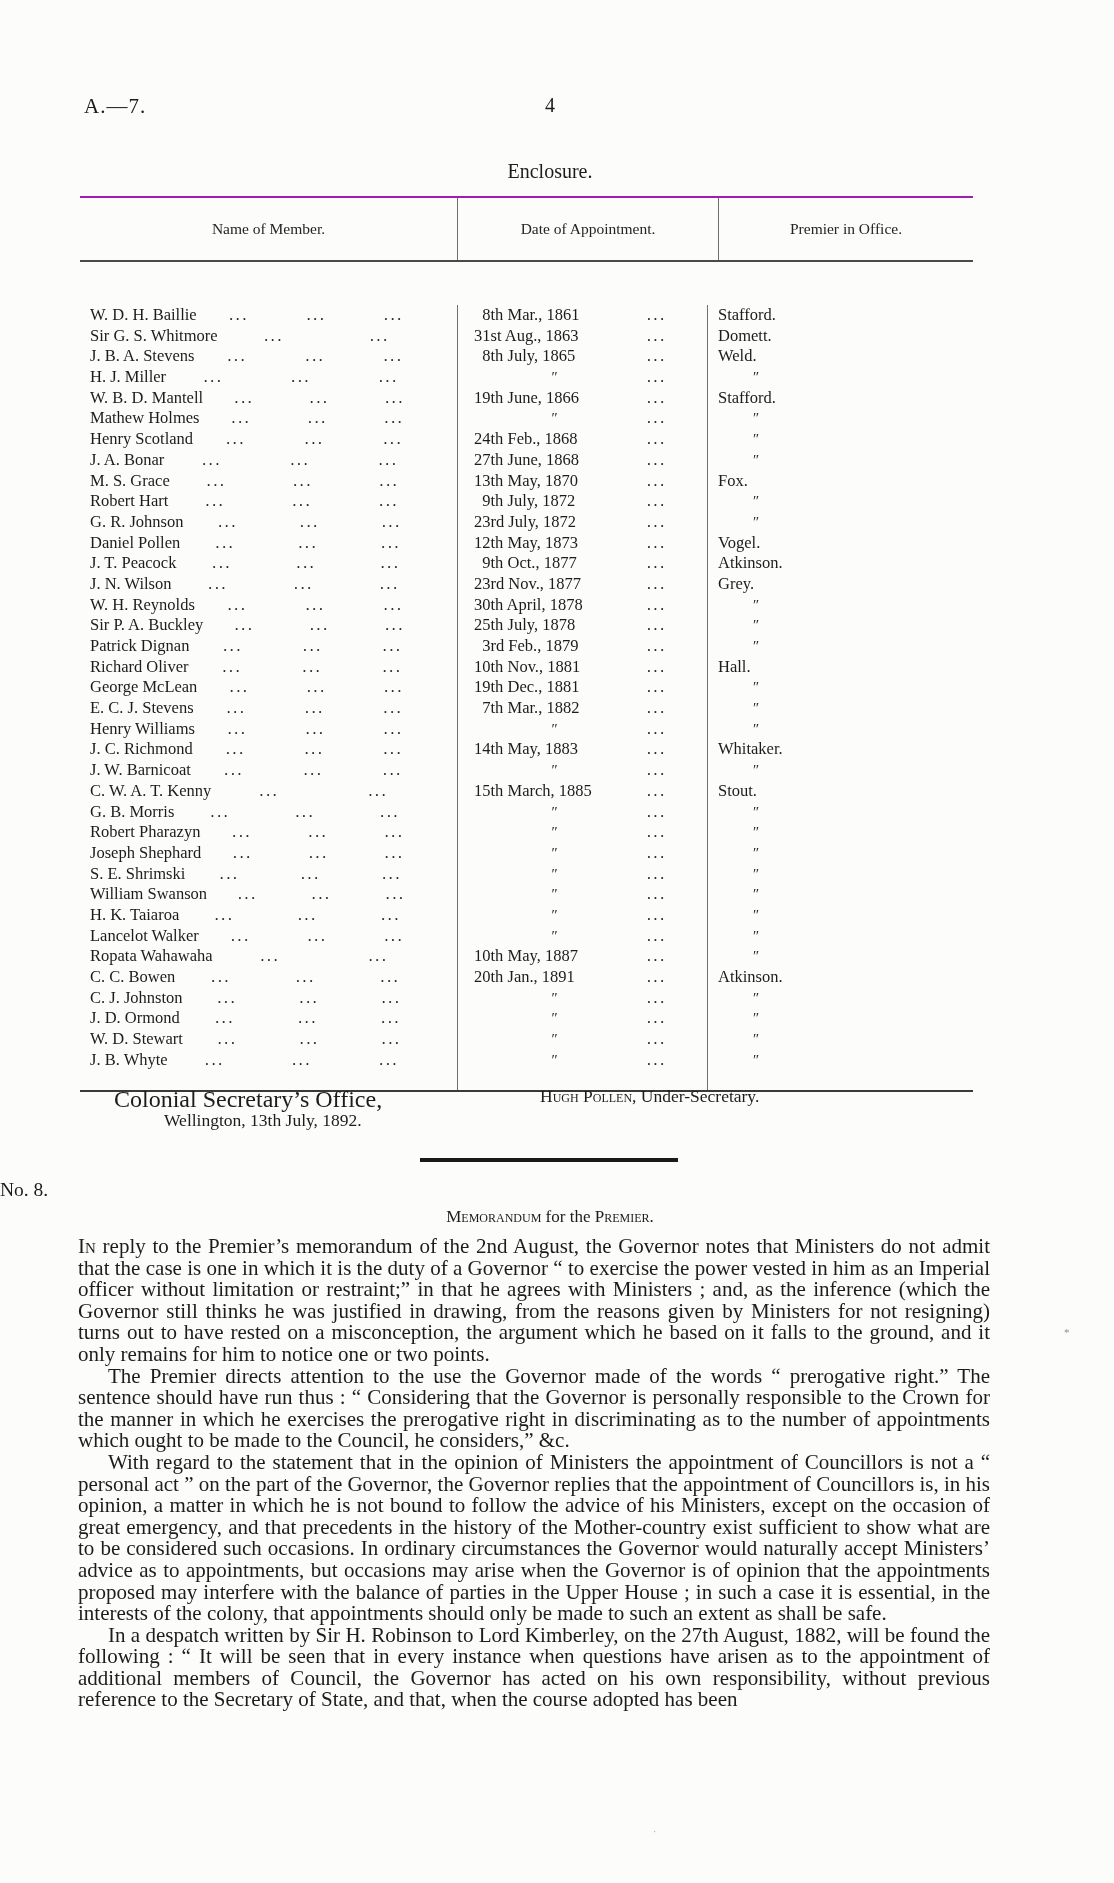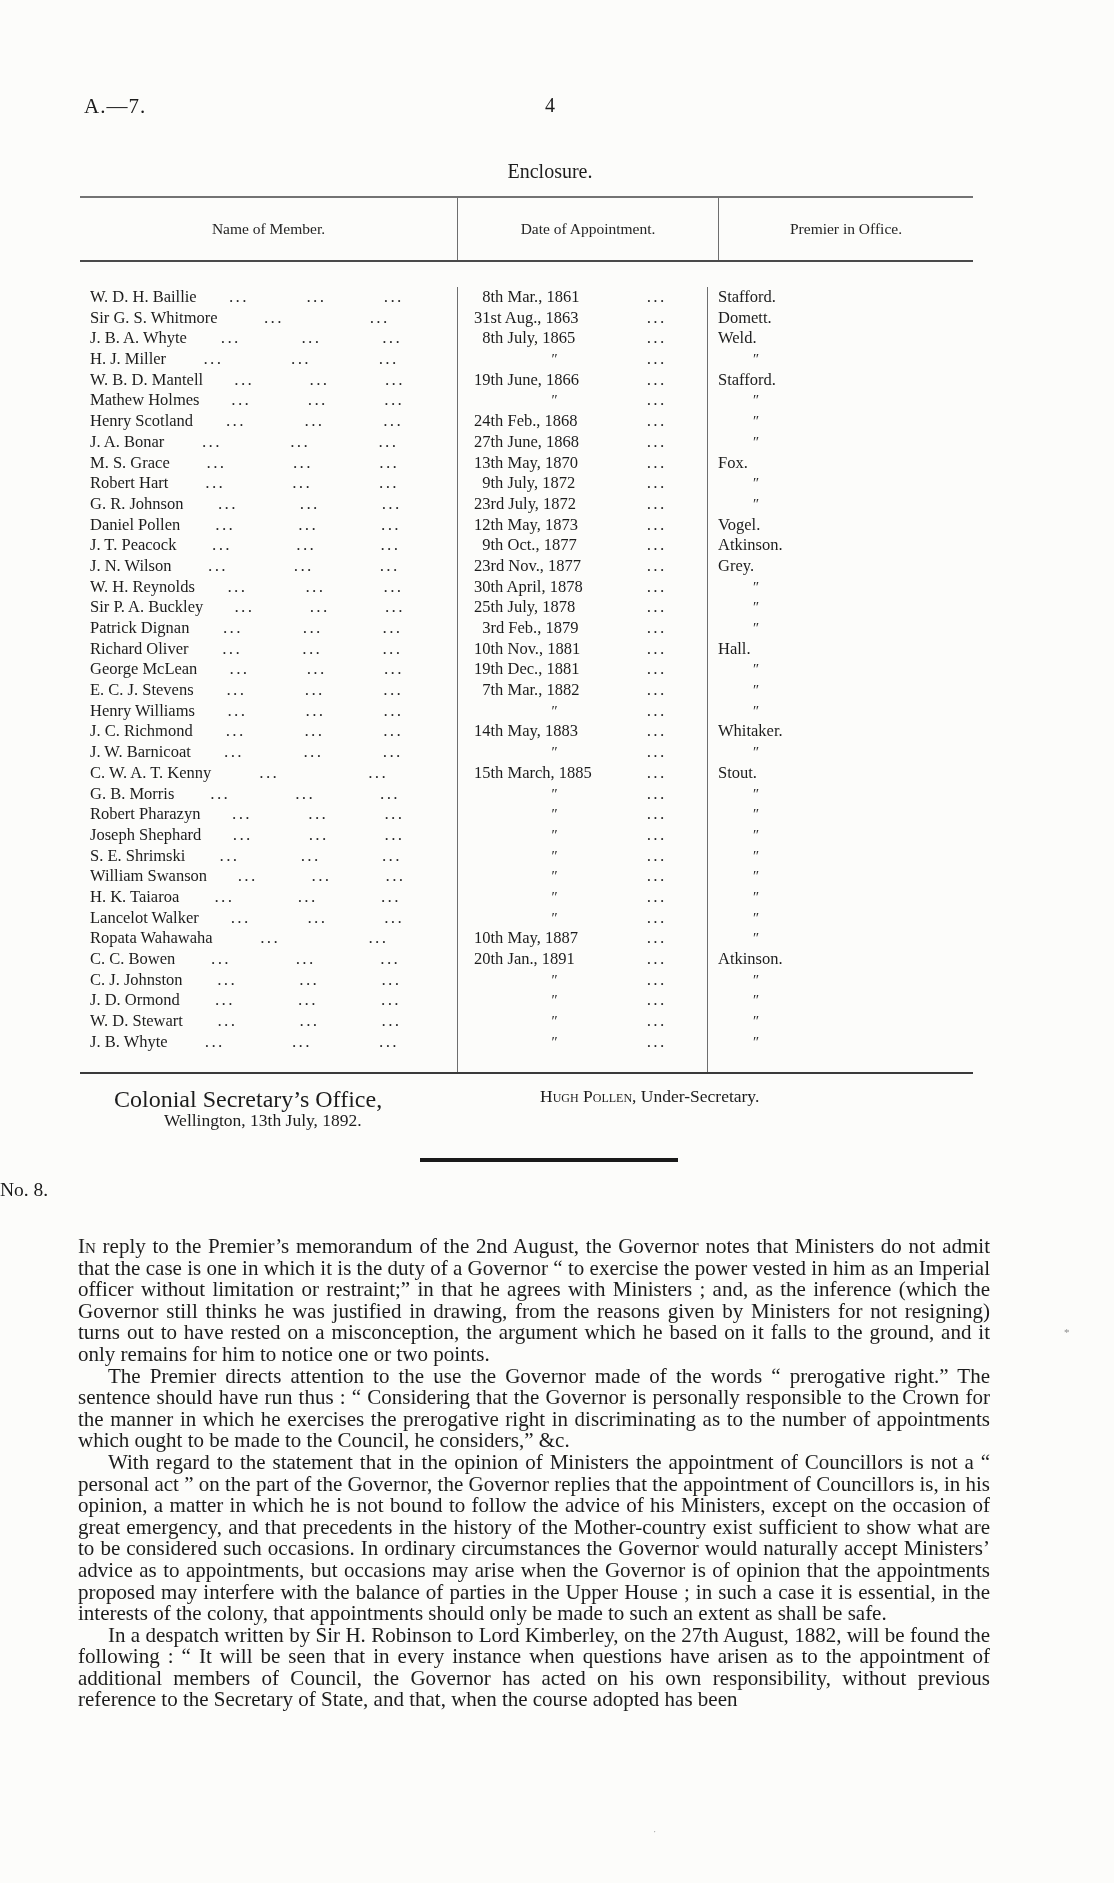--- a/index.html
+++ b/index.html
@@ -8,28 +8,28 @@
     background:#fcfcfa;color:#1c1c1c;
     font-family:"Liberation Serif","DejaVu Serif",serif;
     overflow:hidden;
   }
   .doc-ref{position:absolute;left:84px;top:94px;font-size:21px;letter-spacing:1px;}
   .page-num{position:absolute;left:0;top:94px;width:1100px;text-align:center;font-size:20px;}
   .enclosure{position:absolute;left:0;top:160px;width:1100px;text-align:center;font-size:20px;}
 
   
   .tbl{position:absolute;left:80px;top:196px;width:893px;
-       border-top:2px solid #737373;border-bottom:2px solid #3a3a3a;}
+       border-top:2px solid #a21caf;border-bottom:2px solid #3a3a3a;}
   .thead{display:flex;height:62px;}
   .th{box-sizing:border-box;display:flex;align-items:center;justify-content:center;
       font-size:15.5px;color:#242424;}
   .w1{width:377px;}
   .w2{width:262px;border-left:1px solid #6e6e6e;border-right:1px solid #6e6e6e;}
   .w3{flex:1;text-align:center;}
-  .tbody{border-top:2px solid #4a4a4a;padding-top:25px;}
+  .tbody{border-top:2px solid #4a4a4a;padding-top:43px;}
   .trow{display:flex;height:20.7px;font-size:16.5px;line-height:20.5px;}
   .cell{box-sizing:border-box;}
   .name-cell{width:377px;display:flex;padding-left:10px;}
   .nm{white-space:pre;}
   .ldr{flex:1;display:flex;justify-content:space-around;padding:0 24px 0 4px;overflow:hidden;}
   .dg{letter-spacing:2.5px;color:#262626;}
   .date-cell{width:251px;display:flex;padding-left:16px;
              border-left:1px solid #6e6e6e;border-right:1px solid #6e6e6e;}
   .dt{white-space:pre;flex:1;}
   .dt.dit{text-align:center;padding-right:14px;}
@@ -98,21 +98,21 @@
             </span>
           </div>
           <div class="cell date-cell">
             <span class="dt">31st Aug., 1863</span>
             <i class="dg tdots">...</i>
           </div>
           <div class="cell premier-cell"><span class="pm">Domett.</span></div>
         </div>
         <div class="trow">
           <div class="cell name-cell">
-            <span class="nm">J. B. A. Whyte</span>
+            <span class="nm">J. B. A. Stevens</span>
             <span class="ldr">
               <i class="dg">...</i>
               <i class="dg">...</i>
               <i class="dg">...</i>
             </span>
           </div>
           <div class="cell date-cell">
             <span class="dt">  8th July, 1865</span>
             <i class="dg tdots">...</i>
           </div>
@@ -633,20 +633,21 @@
         </div>
       </div>
   </div>
 
   <div class="sig-office">Colonial Secretary’s Office,</div>
   <div class="sig-city">Wellington, 13th July, 1892.</div>
   <div class="sig-name"><span class="sc">Hugh Pollen</span><span>, Under-Secretary.</span></div>
 
   <div class="hr-short"></div>
   <div class="memo-no">No. 8.</div>
+  <div class="memo-heading"><span class="sc">Memorandum</span><span> for the </span><span class="sc">Premier.</span></div>
 
   <div class="memo-body">
       <p class="para first"><span class="sc">In</span> reply to the Premier’s memorandum of the 2nd August, the Governor notes that Ministers do not admit that the case is one in which it is the duty of a Governor “ to exercise the power vested in him as an Imperial officer without limitation or restraint;” in that he agrees with Ministers ; and, as the inference (which the Governor still thinks he was justified in drawing, from the reasons given by Ministers for not resigning) turns out to have rested on a misconception, the argument which he based on it falls to the ground, and it only remains for him to notice one or two points.</p>
       <p class="para">The Premier directs attention to the use the Governor made of the words “ prerogative right.” The sentence should have run thus : “ Considering that the Governor is personally responsible to the Crown for the manner in which he exercises the prerogative right in discriminating as to the number of appointments which ought to be made to the Council, he considers,” &amp;c.</p>
       <p class="para">With regard to the statement that in the opinion of Ministers the appointment of Councillors is not a “ personal act ” on the part of the Governor, the Governor replies that the appointment of Councillors is, in his opinion, a matter in which he is not bound to follow the advice of his Ministers, except on the occasion of great emergency, and that precedents in the history of the Mother-country exist sufficient to show what are to be considered such occasions.  In ordinary circumstances the Governor would naturally accept Ministers’ advice as to appointments, but occasions may arise when the Governor is of opinion that the appointments proposed may interfere with the balance of parties in the Upper House ; in such a case it is essential, in the interests of the colony, that appointments should only be made to such an extent as shall be safe.</p>
       <p class="para">In a despatch written by Sir H. Robinson to Lord Kimberley, on the 27th August, 1882, will be found the following : “ It will be seen that in every instance when questions have arisen as to the appointment of additional members of Council, the Governor has acted on his own responsibility, without previous reference to the Secretary of State, and that, when the course adopted has been</p>
     </div>
 
   <span class="margin-mark">*</span>
   <span class="bottom-speck">·</span>

